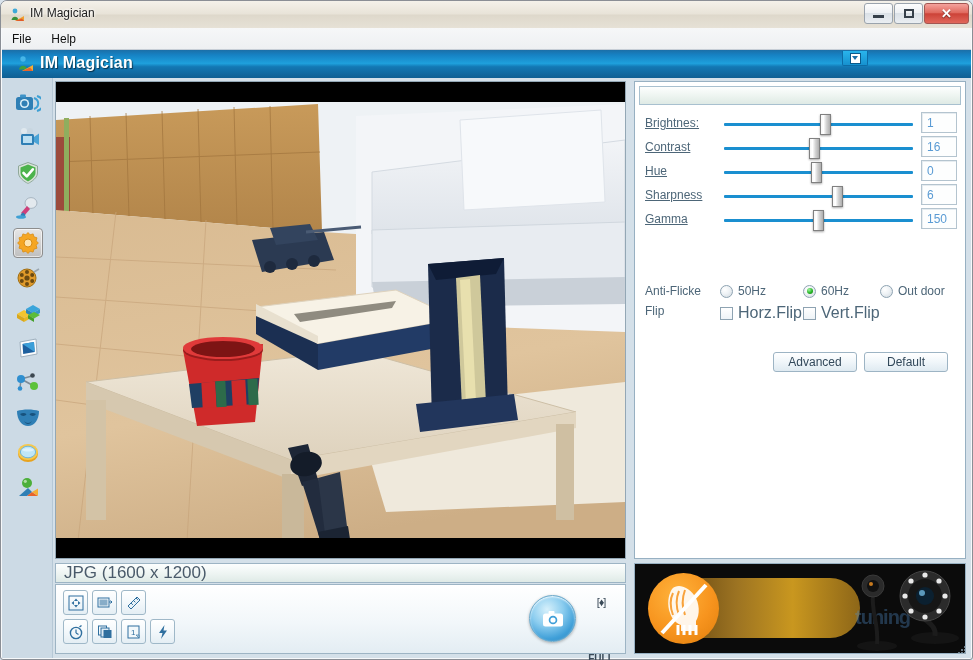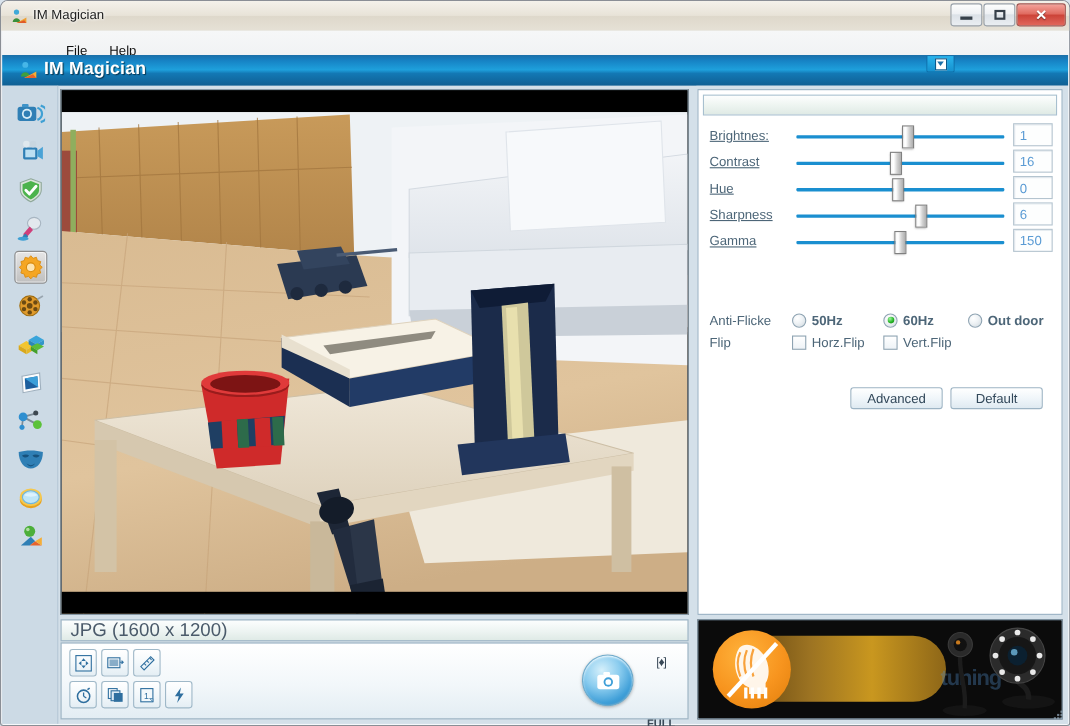--- a/index.html
+++ b/index.html
@@ -56,25 +56,25 @@
     background: linear-gradient(180deg,#f4a39c 0%, #e06b60 45%, #cc4338 52%, #e1675b 100%);
   }
   .glyph-min { width: 11px; height: 3px; background: #36404a; margin-top: 6px; }
   .glyph-max { width: 10px; height: 9px; border: 2px solid #36404a; box-sizing: border-box; }
   .glyph-close { color: #fff; font-size: 13px; font-weight: bold; line-height: 1;
                  text-shadow: 0 1px 1px rgba(0,0,0,.5); }
 
   
   .menubar {
     position: absolute; left: 2px; top: 28px;
-    width: 969px; height: 36px;
+    width: 969px; height: 22px;
     background: linear-gradient(180deg,#f6f7f8 0%, #eef0f2 100%);
     border-bottom: 1px solid #c7ced6;
     box-sizing: border-box;
-    display: flex; align-items: center; padding-left: 48px;
+    display: flex; align-items: center;
   }
   .menu-item {
     padding: 2px 10px; font-size: 12px; color: #111; cursor: default;
   }
 
   
   .app-header {
     position: absolute; left: 2px; top: 50px;
     width: 969px; height: 28px;
     background: linear-gradient(180deg,#1b6fa8 0%, #1682c4 18%, #1ea0dc 48%, #1378b4 60%, #0f5f93 100%);
@@ -263,21 +263,21 @@
 
   .opts { position: absolute; left: 0; top: 200px; width: 332px; }
   .opt-row { position: relative; height: 20px; }
   .opt-label {
     position: absolute; left: 10px; top: 2px;
     width: 60px; height: 15px; overflow: hidden;
     font-size: 12px; color: #4d6678; white-space: nowrap;
   }
   .radio {
     position: absolute; top: 2px;
-    display: flex; align-items: center; gap: 5px; font-weight: bold;
+    display: flex; align-items: center; gap: 5px;
   }
   .radio .dot {
     width: 13px; height: 13px; border-radius: 50%;
     background: radial-gradient(circle at 35% 30%, #ffffff 0%, #eef2f5 45%, #cfd8de 100%);
     border: 1px solid #8ea3b2;
     box-sizing: border-box;
     display: flex; align-items: center; justify-content: center;
   }
   .radio.on .dot::after {
     content: ""; width: 6px; height: 6px; border-radius: 50%;
@@ -287,21 +287,21 @@
   .check {
     position: absolute; top: 2px;
     display: flex; align-items: center; gap: 5px;
   }
   .check .box {
     width: 13px; height: 13px;
     background: linear-gradient(180deg,#ffffff 0%, #eef3f7 100%);
     border: 1px solid #8ea3b2;
     box-sizing: border-box;
   }
-  .check .cl { font-size: 12px; color: #4d6678; }
+  .check .cl { font-size: 16px; color: #4d6678; }
 
   .btn-row { position: absolute; left: 0; top: 250px; width: 332px; }
   .pbtn {
     position: absolute; top: 0;
     height: 20px; min-width: 84px;
     border: 1px solid #9db4c4;
     border-radius: 3px;
     background: linear-gradient(180deg,#ffffff 0%, #f0f6fa 50%, #dfeaf1 100%);
     font-size: 12px; color: #32485a;
     display: flex; align-items: center; justify-content: center;

